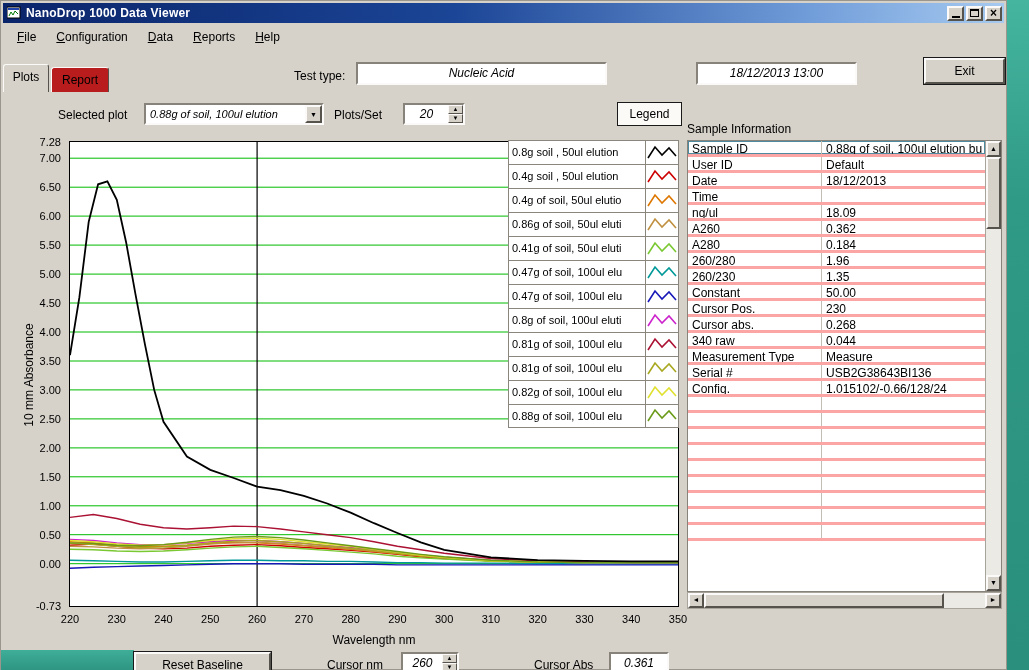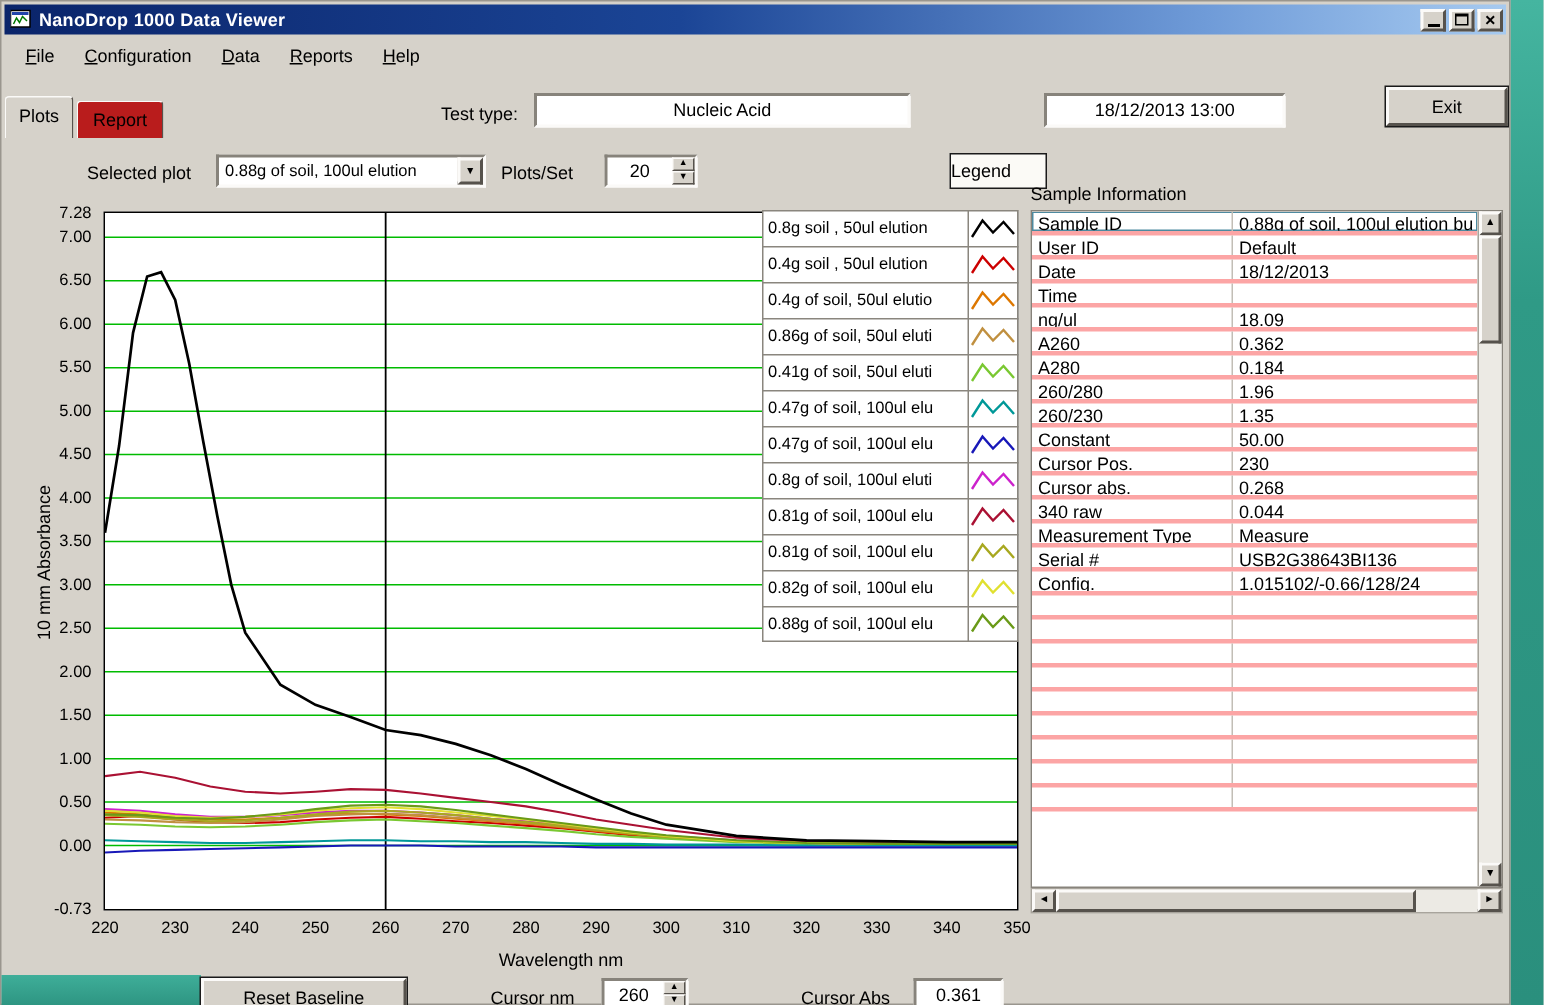--- a/index.html
+++ b/index.html
@@ -33,21 +33,21 @@
   .glyph-max { width:9px; height:8px; border:1px solid #000; border-top-width:2px; }
   .glyph-close { font-size:12px; font-weight:bold; line-height:10px; }
   
   .menubar {
     position:absolute; left:2px; top:24px; right:2px; height:24px;
     display:flex; align-items:center; padding-left:4px; background:#d6d2ca;
   }
   .menu-item { padding:3px 10px; cursor:default; }
   .menu-item .u { text-decoration:underline; }
   
-  .sunken { background:#fff; border:2px solid; border-color:#87837b #fbfaf8 #fbfaf8 #87837b; }
+  .sunken { background:#fff; border:2px solid; border-color:#87837b #fbfaf8 #fbfaf8 #87837b;font-style:italic; }
   .raised { background:#d6d2ca; border:2px solid; border-color:#fbfaf8 #56524c #56524c #fbfaf8; }
   .dark-outline { box-shadow:0 0 0 1px #1a1a1a; }
   
   .tab { position:absolute; text-align:center; background:#d6d2ca;
     border:1px solid #56524c; border-bottom:none; border-top-left-radius:3px; border-top-right-radius:3px;
     border-top-color:#fbfaf8; border-left-color:#fbfaf8; padding-top:5px; }
   #tab-plots { left:2px; top:63px; width:46px; height:28px; z-index:2; }
   #tab-report { left:50px; top:66px; width:58px; height:25px; background:#b91c1c; }
   #testtype-label { position:absolute; left:293px; top:68px; }
   #testtype-value { position:absolute; left:355px; top:61px; width:251px; height:23px; text-align:center; line-height:19px; }
@@ -57,22 +57,22 @@
   #selectedplot-label { position:absolute; left:57px; top:107px; }
   #selectedplot-dd { position:absolute; left:143px; top:102px; width:180px; height:22px; display:flex; }
   #selectedplot-dd .dd-text { flex:1; font-size:11px; line-height:18px; padding-left:4px; white-space:nowrap; overflow:hidden; }
   .dd-btn { width:17px; height:18px; display:flex; align-items:center; justify-content:center; font-size:7px; }
   #plotsset-label { position:absolute; left:333px; top:107px; }
   #plotsset-spin { position:absolute; left:402px; top:102px; width:62px; height:22px; display:flex; }
   .spin-val { flex:1; text-align:center; line-height:18px; }
   .spin-btns { width:15px; display:flex; flex-direction:column; }
   .spin-btns .sb { flex:1; font-size:6px; line-height:7px; text-align:center; background:#d6d2ca;
     border:1px solid; border-color:#fbfaf8 #56524c #56524c #fbfaf8; }
-  #legend-button { position:absolute; left:632px; top:101px; width:65px; height:24px;
-    background:#fbfaf6; border:1px solid #1a1a1a; line-height:22px; }
+  #legend-button { position:absolute; left:616px; top:101px; width:65px; height:24px;
+    background:#fbfaf6; border:1px solid #1a1a1a; text-align:center; line-height:22px; }
   
   #ylabel { position:absolute; left:-27px; top:367px; width:110px; text-align:center;
     transform:rotate(-90deg); font-size:12px; }
   #plot-area { position:absolute; left:68px; top:140px; width:610px; height:466px;
     background:#fff; border:1px solid #000; }
   #y-axis-ticks { position:absolute; left:18px; top:141px; width:46px; height:464px; }
   .ytick { position:absolute; right:4px; width:42px; text-align:right; font-size:11px; }
   #x-axis-ticks { position:absolute; left:69px; top:612px; width:608px; height:14px; }
   .xtick { position:absolute; width:40px; text-align:center; font-size:11px; }
   #xlabel { position:absolute; left:288px; top:632px; width:170px; text-align:center; }

